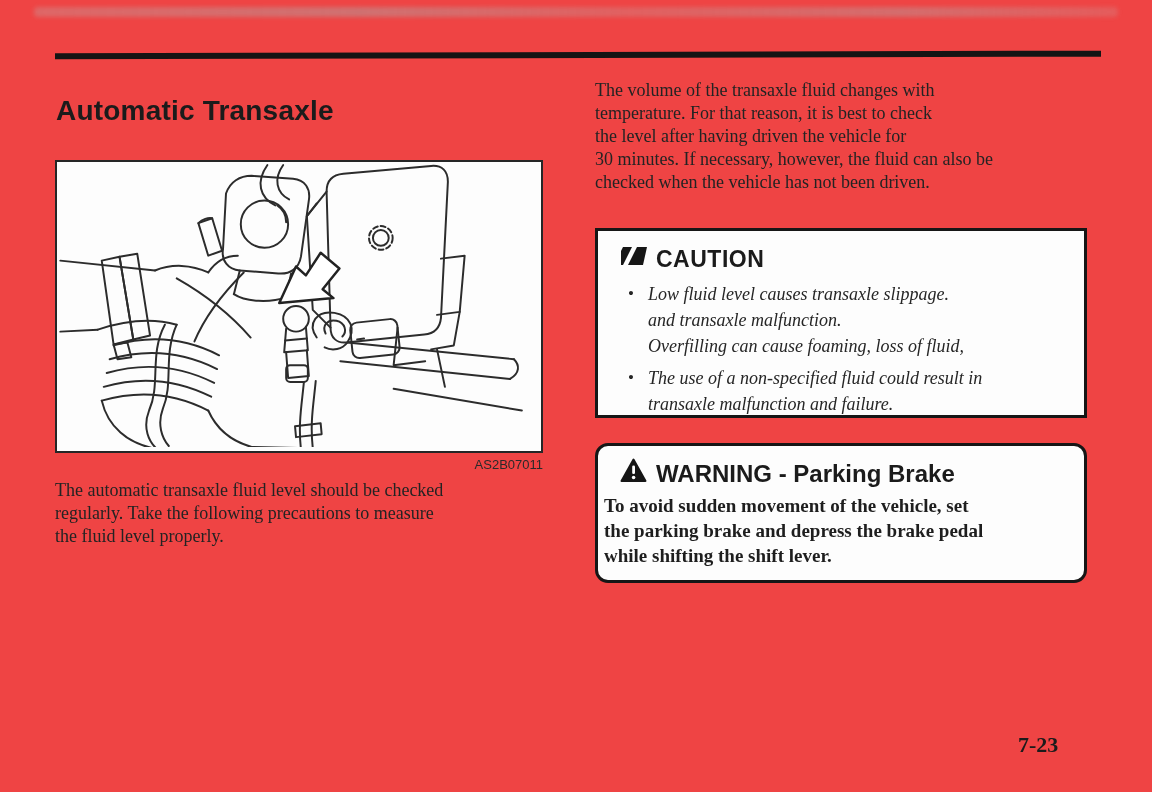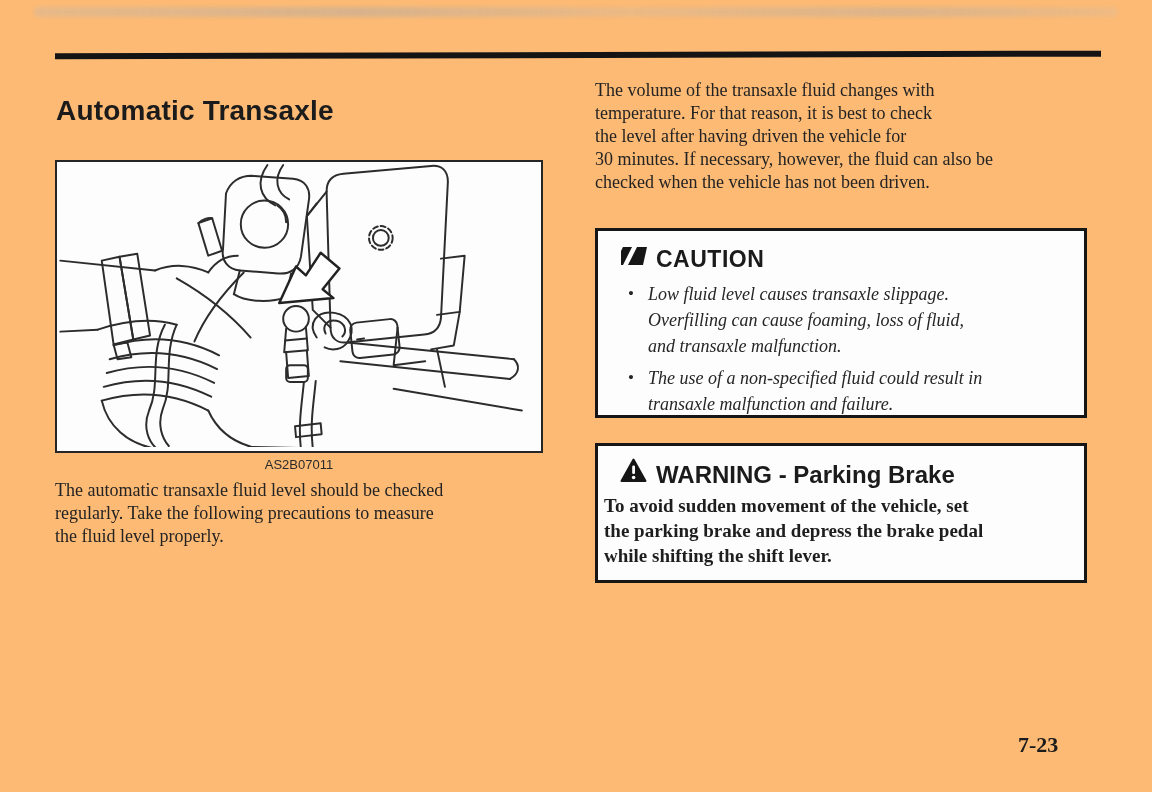--- a/index.html
+++ b/index.html
@@ -1,19 +1,19 @@
 <!DOCTYPE html>
 <html><head>
 <meta charset="utf-8">
 <style>
   html,body{margin:0;padding:0;background:#e9e9e9;}
   .page{
     position:relative;
     width:1152px;height:792px;
-    background:#fdba74;
+    background:#ef4444;
     overflow:hidden;
     font-family:"Liberation Serif", serif;
     color:#1f1f1f;
   }
   .scan-smudge{
     position:absolute;left:34px;top:7px;width:1084px;height:10px;
     background:linear-gradient(90deg,rgba(185,185,185,.30),rgba(170,170,170,.45) 30%,rgba(185,185,185,.25) 55%,rgba(172,172,172,.4) 80%,rgba(190,190,190,.2));
     filter:blur(2px);border-radius:4px;
   }
   .top-rule{
@@ -28,35 +28,35 @@
   .subtitle{
     position:absolute;left:56px;top:120px;
     font-style:italic;font-weight:bold;font-size:21px;color:#222;
   }
   .figure-frame{
     position:absolute;left:55px;top:160px;width:484px;height:289px;
     border:2px solid #262626;background:#fdfdfd;
   }
   .figure-caption{
     position:absolute;left:55px;top:457px;width:488px;
-    text-align:center;
+    text-align:right;
     font-family:"Liberation Sans", sans-serif;
     font-size:13px;color:#2a2a2a;
   }
   .body-par{font-size:18px;line-height:23px;color:#232323;}
   .left-par{position:absolute;left:55px;top:479px;width:510px;}
   .right-par{position:absolute;left:595px;top:79px;width:520px;}
   .callout{
     position:absolute;left:595px;width:486px;
     border:3px solid #161616;background:#fdfdfd;
   }
   .caution-box{top:228px;height:184px;}
-  .warning-box{top:443px;height:134px;}
+  .warning-box{top:443px;height:134px;border-radius:13px;}
   .callout-header{
-    display:flex;align-items:flex-end;gap:9px;
+    display:flex;align-items:center;gap:9px;
     font-family:"Liberation Sans", sans-serif;font-weight:bold;color:#1b1b1b;
   }
   .caution-box .callout-header{margin:14px 0 8px 22px;font-size:23px;letter-spacing:.5px;}
   .warning-box .callout-header{margin:12px 0 4px 22px;font-size:24px;}
   .callout-icon{flex:0 0 auto;display:inline-block;}
   .caution-bullets{margin:0;padding:0;list-style:none;}
   .caution-bullets li{
     display:flex;gap:14px;margin:0 0 6px 30px;
     font-style:italic;font-size:18px;line-height:26px;color:#262626;
   }
@@ -185,22 +185,22 @@
           <polygon points="17,2 27,2 23,20 8,20" fill="#161616"></polygon>
         </svg>
       </span>
       <span>CAUTION</span>
     </div>
     <ul class="caution-bullets">
       <li>
         <span class="bullet-char">•</span>
         <span>
           <div>Low fluid level causes transaxle slippage.</div>
+          <div>and transaxle malfunction.</div>
           <div>Overfilling can cause foaming, loss of fluid,</div>
-          <div>and transaxle malfunction.</div>
         </span>
       </li>
       <li>
         <span class="bullet-char">•</span>
         <span>
           <div>The use of a non-specified fluid could result in</div>
           <div>transaxle malfunction and failure.</div>
         </span>
       </li>
     </ul>

